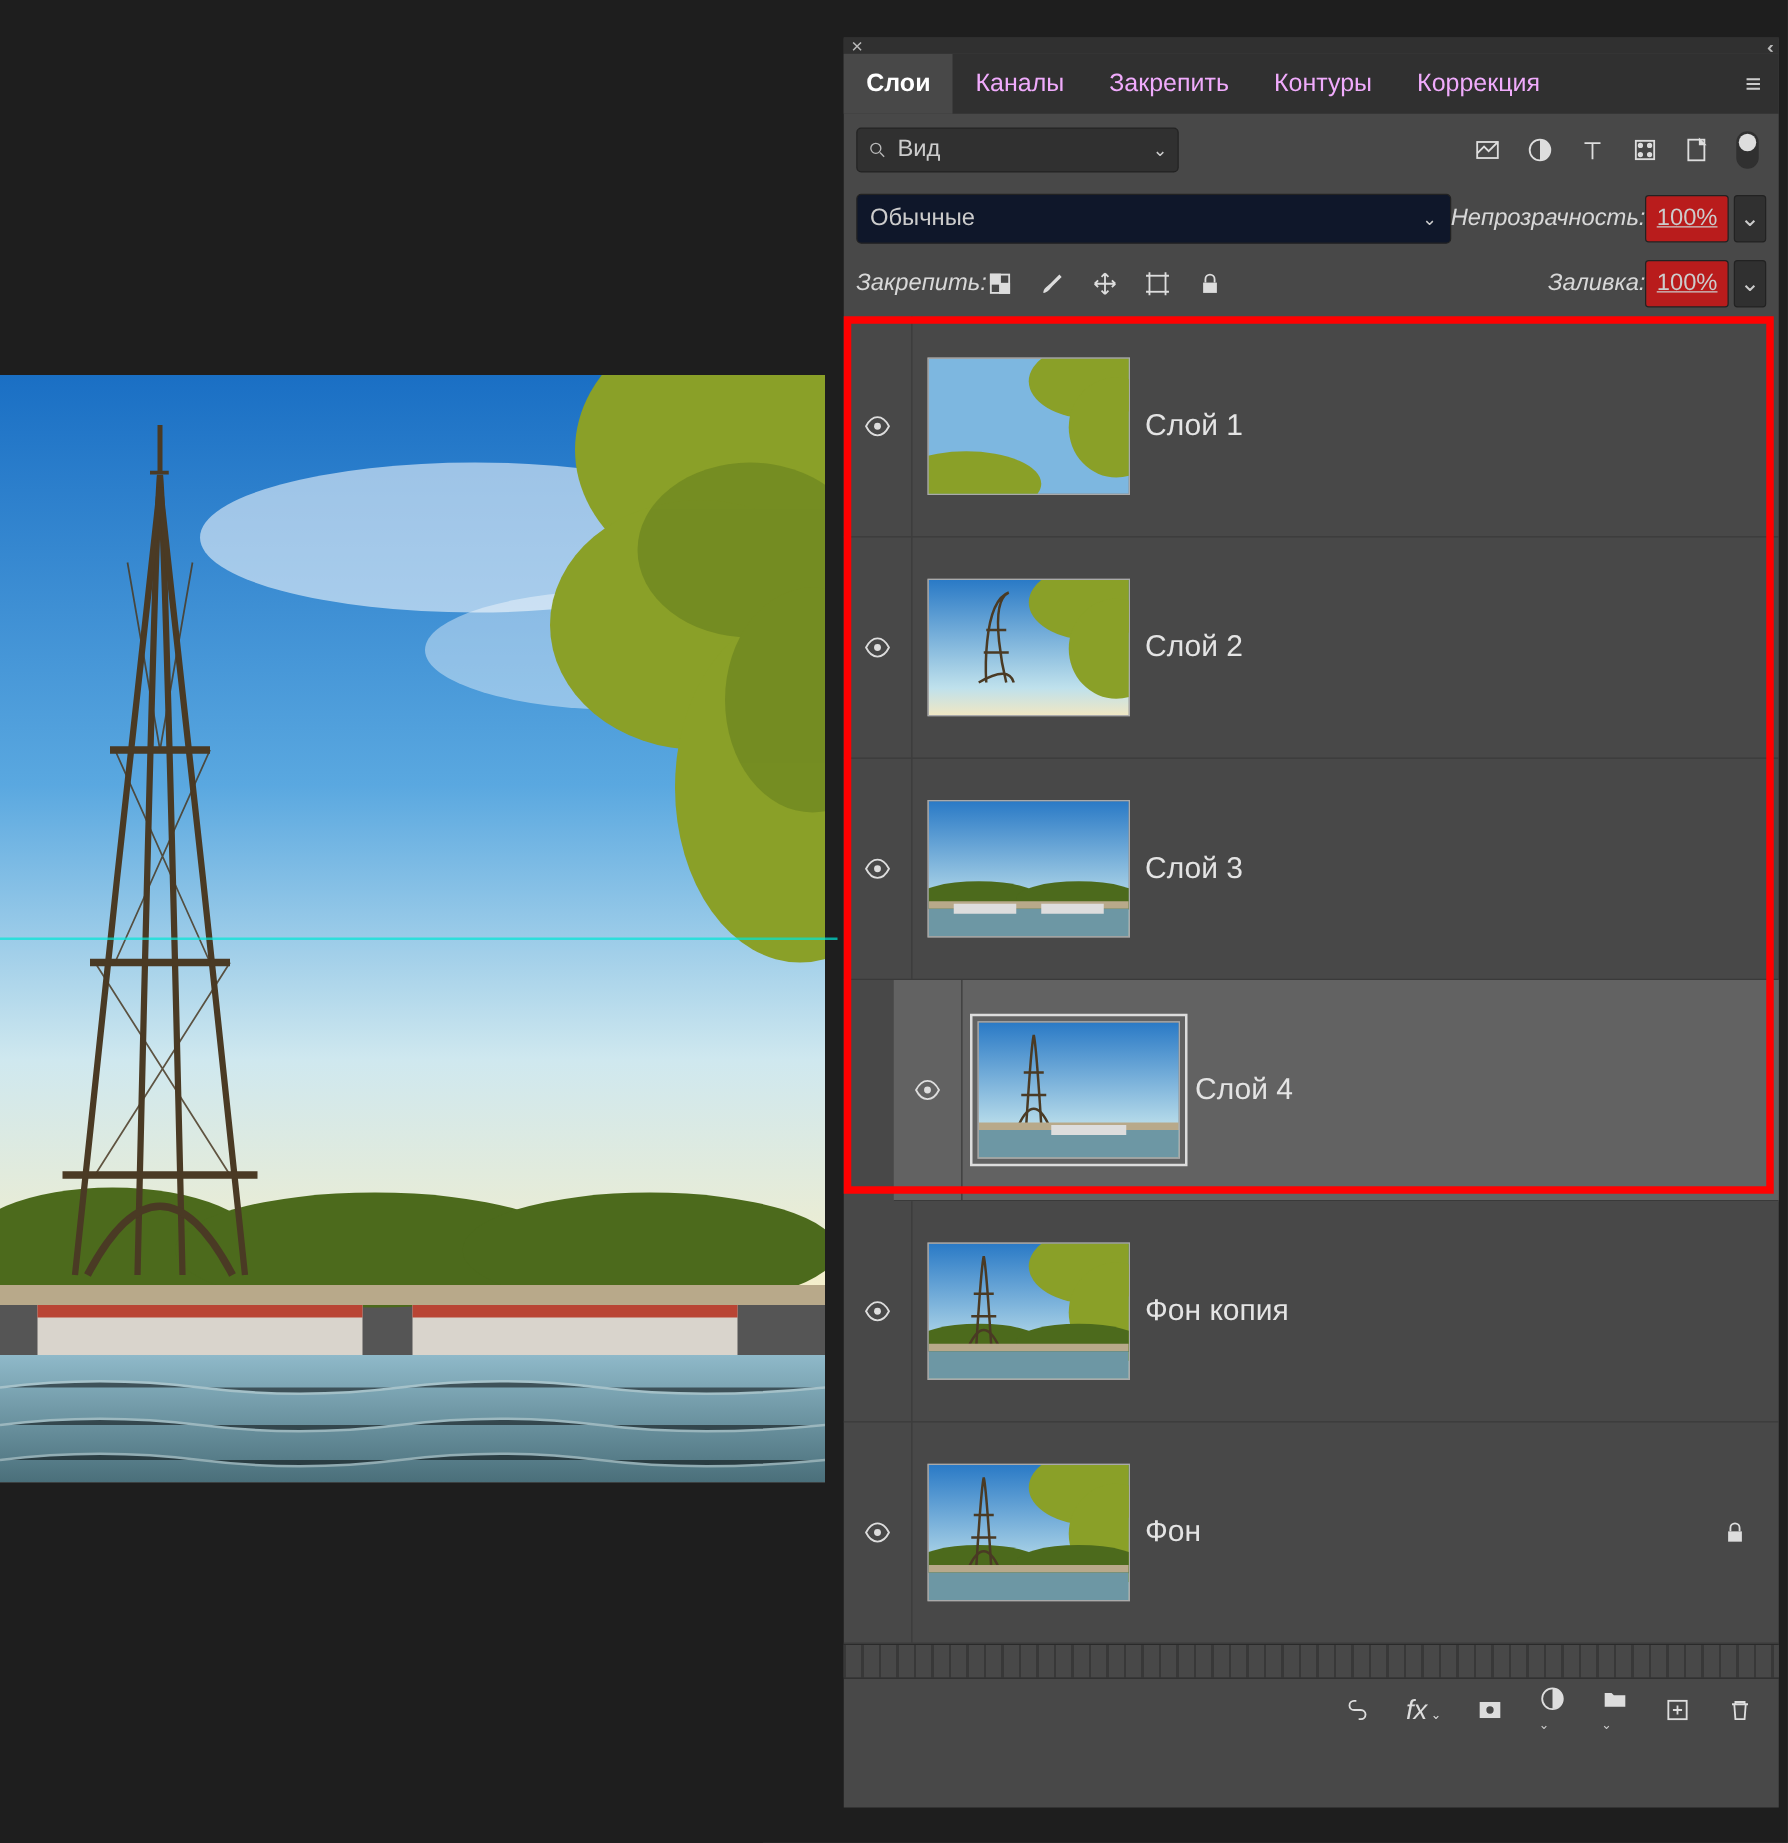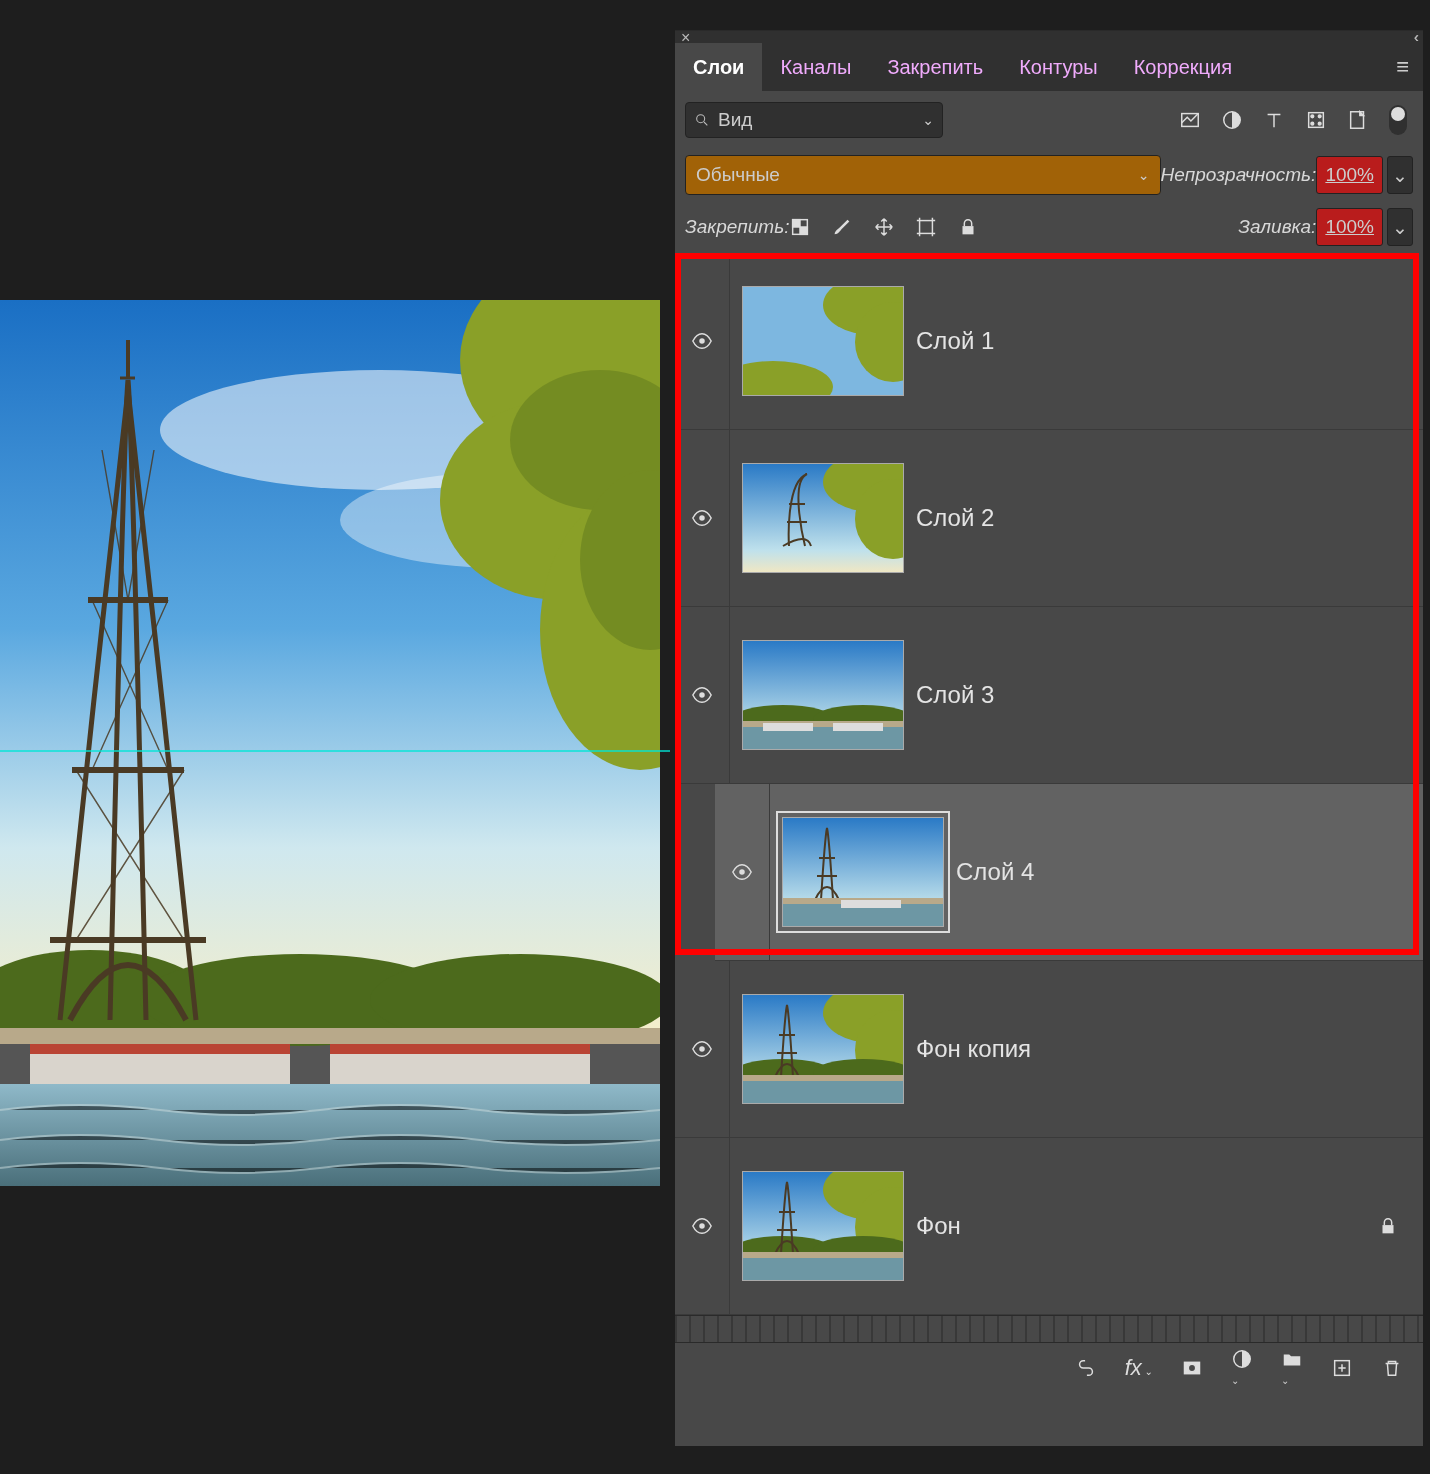--- a/index.html
+++ b/index.html
@@ -17,21 +17,21 @@
   .tab.active{background:#484848;color:#fff;font-weight:600;}
   .tab-menu{margin-left:auto;margin-right:14px;color:#ccc;font-size:22px;cursor:pointer;}
   .row{display:flex;align-items:center;height:48px;padding:0 10px;gap:0;font-size:19px;}
   .search{display:flex;align-items:center;flex:0 0 240px;height:34px;background:#303030;border:1px solid #222;border-radius:4px;padding:0 8px;gap:8px;}
   .search svg{width:16px;height:16px;opacity:.8;}
   .chev{font-size:14px;color:#ccc;margin-left:auto;}
   .filter-icons{display:flex;gap:20px;margin-left:auto;margin-right:20px;}
   .filter-icons span{cursor:pointer;display:inline-flex;}
   .toggle{width:18px;height:30px;background:#303030;border-radius:10px;position:relative;cursor:pointer;margin-right:6px;}
   .toggle::after{content:"";position:absolute;top:2px;left:2px;width:14px;height:14px;background:#ddd;border-radius:50%;}
-  .blend{display:flex;align-items:center;height:38px;background:#a16207;border:1px solid #222;border-radius:4px;padding:0 10px;flex:1;}
+  .blend{display:flex;align-items:center;height:38px;background:#0f172a;border:1px solid #222;border-radius:4px;padding:0 10px;flex:1;}
   .lbl{color:#d8d8d8;font-size:19px;font-style:italic;}
   .val-box{display:flex;align-items:center;height:36px;background:#b91c1c;border:1px solid #222;border-radius:3px;padding:0 8px;gap:6px;text-decoration:underline;}
   .dd{width:24px;height:36px;background:#303030;border:1px solid #222;border-radius:3px;display:flex;align-items:center;justify-content:center;margin-left:4px;cursor:pointer;}
   .lock-icons{display:flex;gap:20px;align-items:center;}
   .lock-icons span{cursor:pointer;}
   
   .layers{position:relative;}
   .layer-row{display:flex;align-items:center;height:176px;border-bottom:1px solid #3a3a3a;}
   .layer-row.selected{background:#626262;margin-left:40px;}
   .eye-col{width:54px;display:flex;align-items:center;justify-content:center;border-right:1px solid #3a3a3a;height:100%;}

